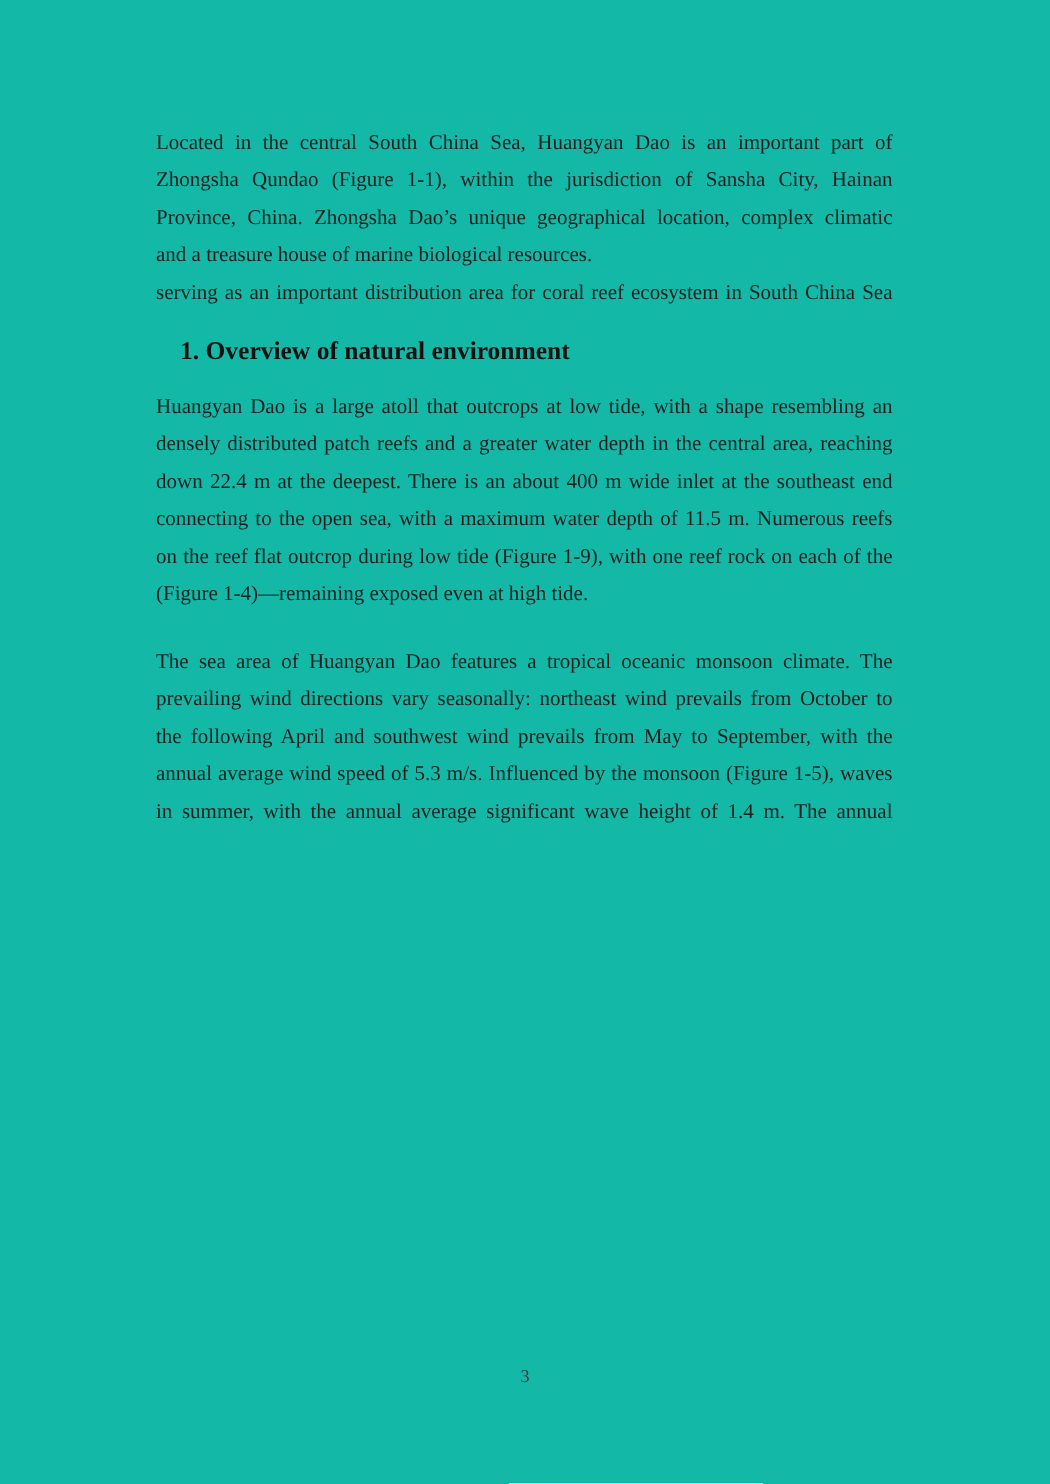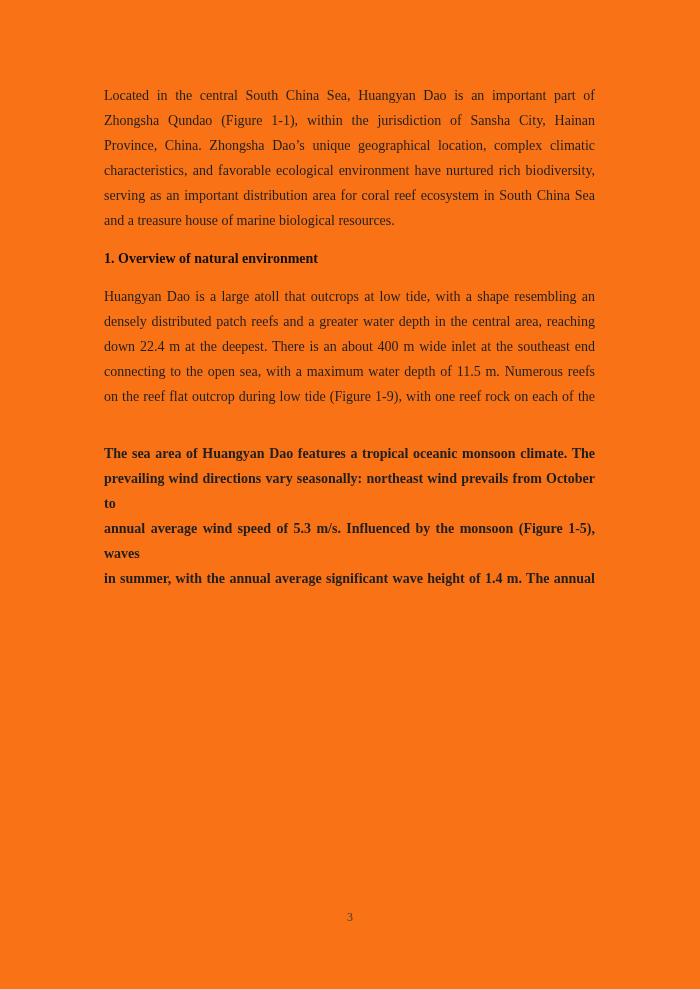--- a/index.html
+++ b/index.html
@@ -4,55 +4,54 @@
 <style>
   html, body {
     margin: 0;
     padding: 0;
     background: #ffffff;
   }
   .page {
     position: relative;
     width: 700px;
     height: 989px;
-    background: #f97316;
+    background: #14b8a6;
     overflow: hidden;
     font-family: "Liberation Serif", "DejaVu Serif", serif;
     color: #1f1f1f;
   }
   .content {
     position: absolute;
     left: 104px;
     top: 83px;
     width: 491px;
   }
   .para {
     margin: 0;
   }
   .para + .para {
-    margin-top: 32px;
-    font-weight: bold;
+    margin-top: 20px;
   }
   .line {
     font-size: 14px;
     line-height: 25px;
     text-align: left;
     white-space: normal;
   }
   .line.j {
     text-align: justify;
     text-align-last: justify;
     text-justify: inter-word;
   }
   .heading {
-    font-size: 14px;
+    font-size: 17px;
     line-height: 25px;
     font-weight: bold;
     color: #111111;
-    margin: 13px 0 13px 0;
+    margin: 13px 0 13px 16px;
   }
   .page-number {
     position: absolute;
     top: 910px;
     left: 0;
     width: 100%;
     text-align: center;
     font-size: 12px;
     line-height: 14px;
     color: #3a3a3a;
@@ -60,33 +59,34 @@
 </style>
 </head>
 <body>
 
 <div class="page">
   <main class="content">
       <div class="para">
         <div class="line j">Located in the central South China Sea, Huangyan Dao is an important part of</div>
         <div class="line j">Zhongsha Qundao (Figure 1-1), within the jurisdiction of Sansha City, Hainan</div>
         <div class="line j">Province, China. Zhongsha Dao’s unique geographical location, complex climatic</div>
-        <div class="line j">characteristics, and favorable ecological environment have nurtured rich biodiversity,</div>
+        <div class="line">and a treasure house of marine biological resources.</div>
         <div class="line j">serving as an important distribution area for coral reef ecosystem in South China Sea</div>
-        <div class="line">and a treasure house of marine biological resources.</div>
       </div>
       <h2 class="heading">1. Overview of natural environment</h2>
       <div class="para">
         <div class="line j">Huangyan Dao is a large atoll that outcrops at low tide, with a shape resembling an</div>
         <div class="line j">densely distributed patch reefs and a greater water depth in the central area, reaching</div>
         <div class="line j">down 22.4 m at the deepest. There is an about 400 m wide inlet at the southeast end</div>
         <div class="line j">connecting to the open sea, with a maximum water depth of 11.5 m. Numerous reefs</div>
         <div class="line j">on the reef flat outcrop during low tide (Figure 1-9), with one reef rock on each of the</div>
+        <div class="line">(Figure 1-4)—remaining exposed even at high tide.</div>
       </div>
       <div class="para">
         <div class="line j">The sea area of Huangyan Dao features a tropical oceanic monsoon climate. The</div>
         <div class="line j">prevailing wind directions vary seasonally: northeast wind prevails from October to</div>
+        <div class="line j">the following April and southwest wind prevails from May to September, with the</div>
         <div class="line j">annual average wind speed of 5.3 m/s. Influenced by the monsoon (Figure 1-5), waves</div>
         <div class="line j">in summer, with the annual average significant wave height of 1.4 m. The annual</div>
       </div>
     </main>
   <div class="page-number">3</div>
 </div>
 
 </body></html>

